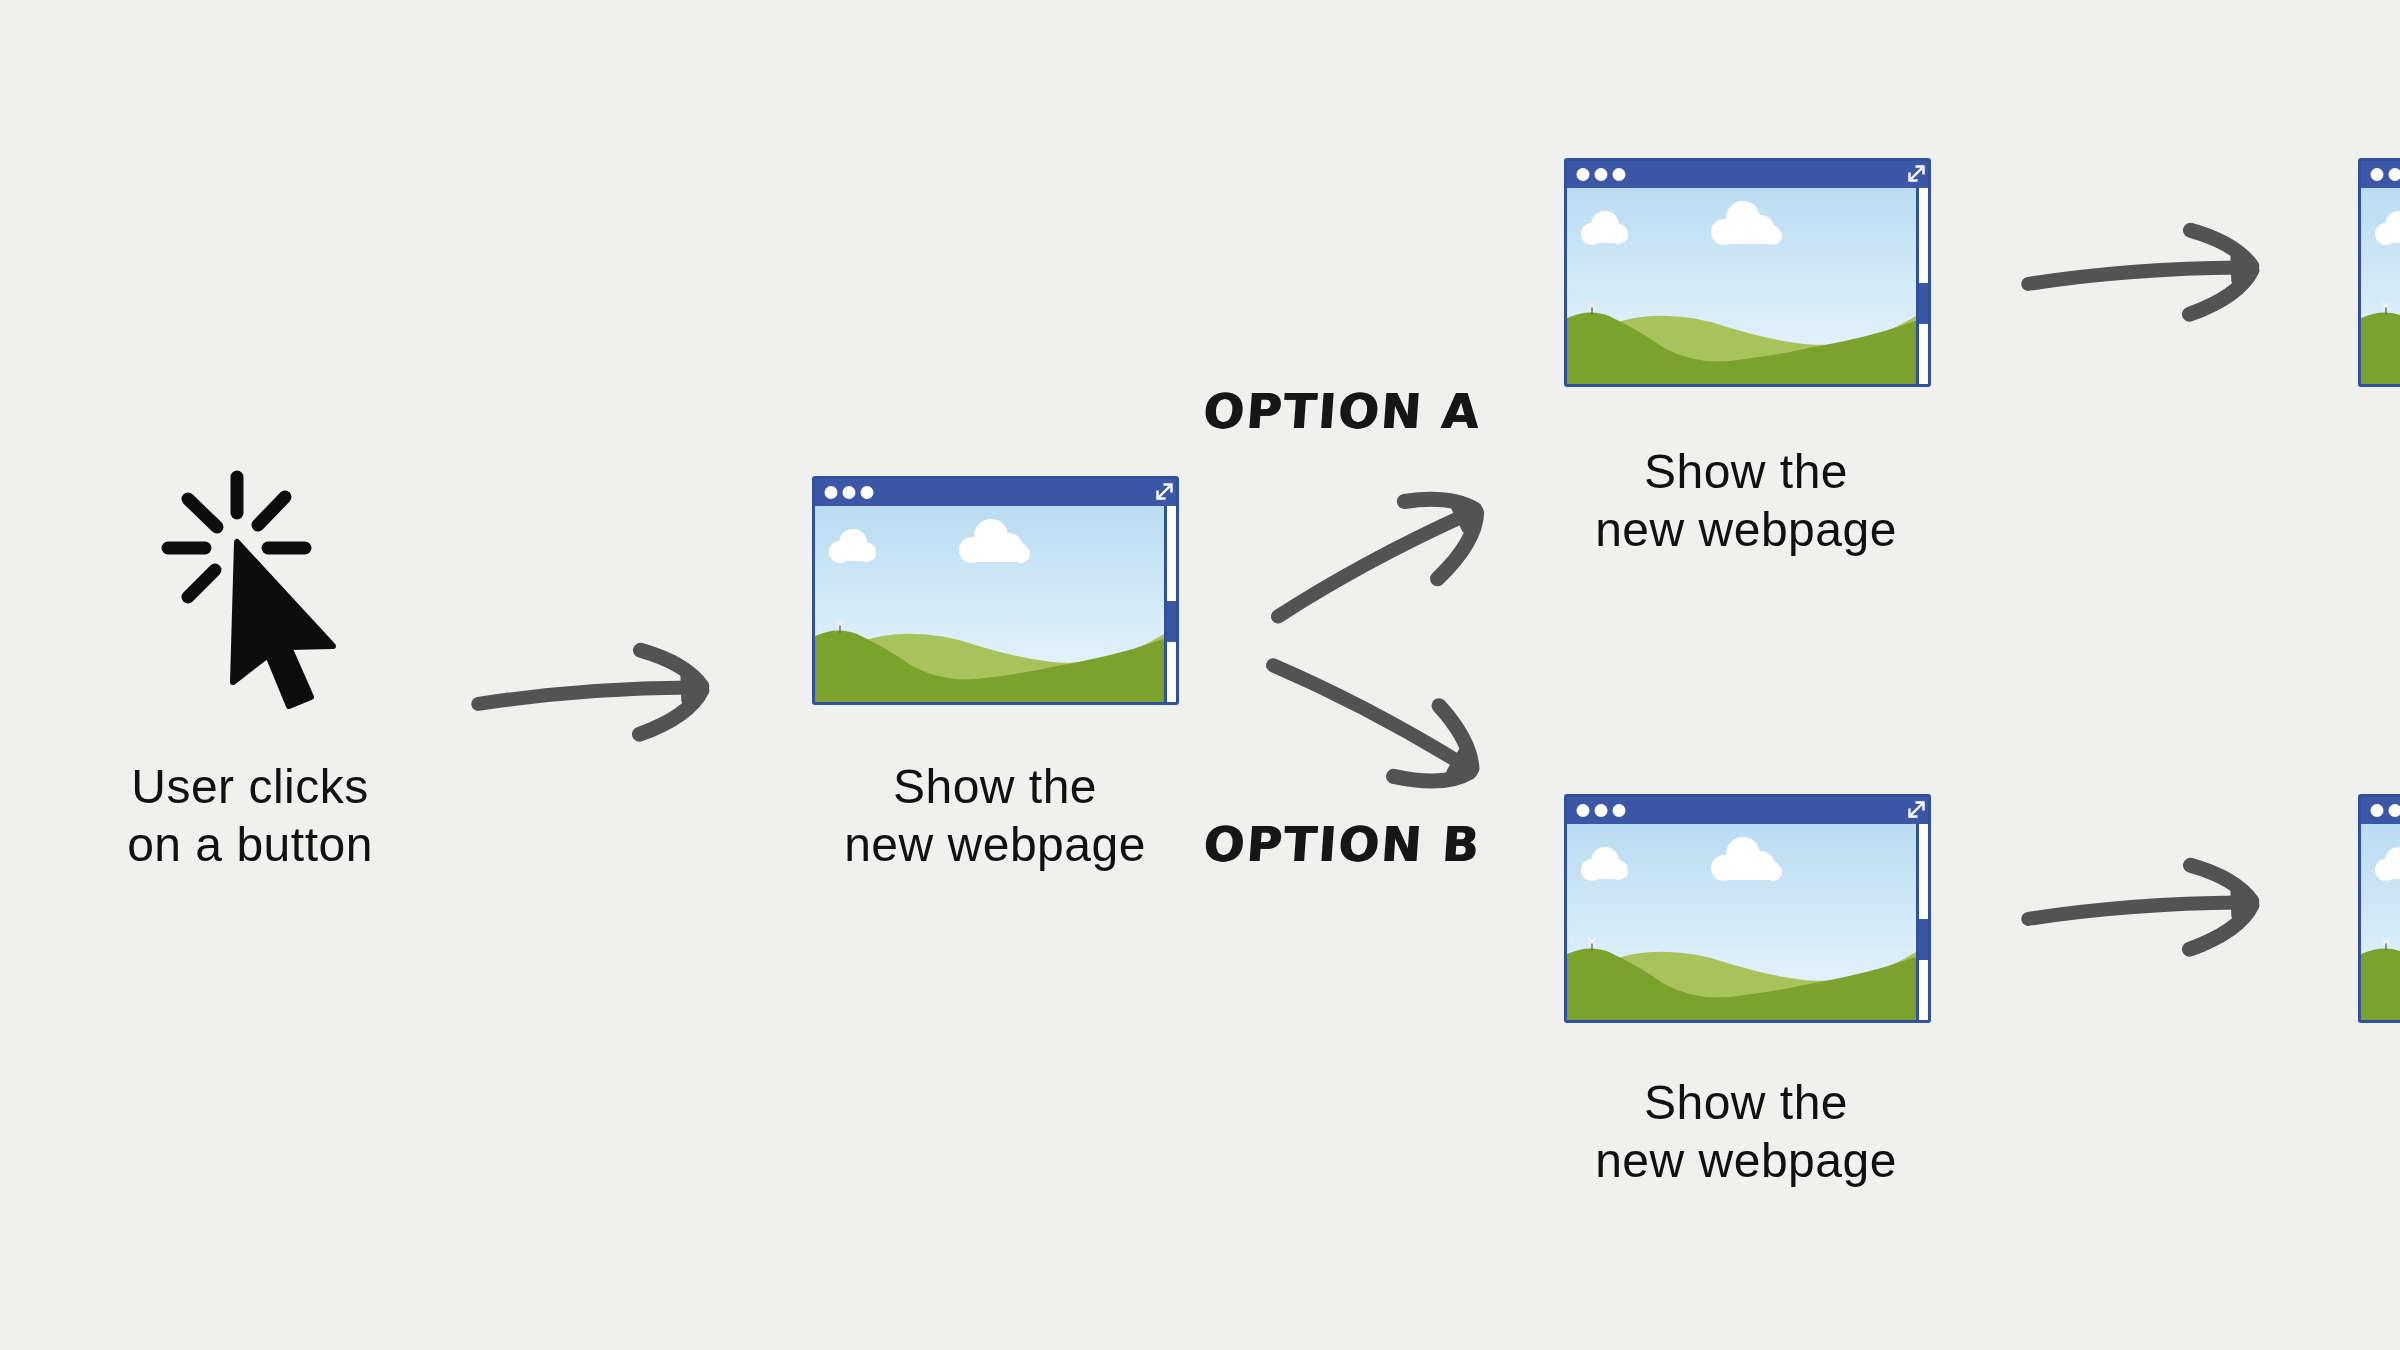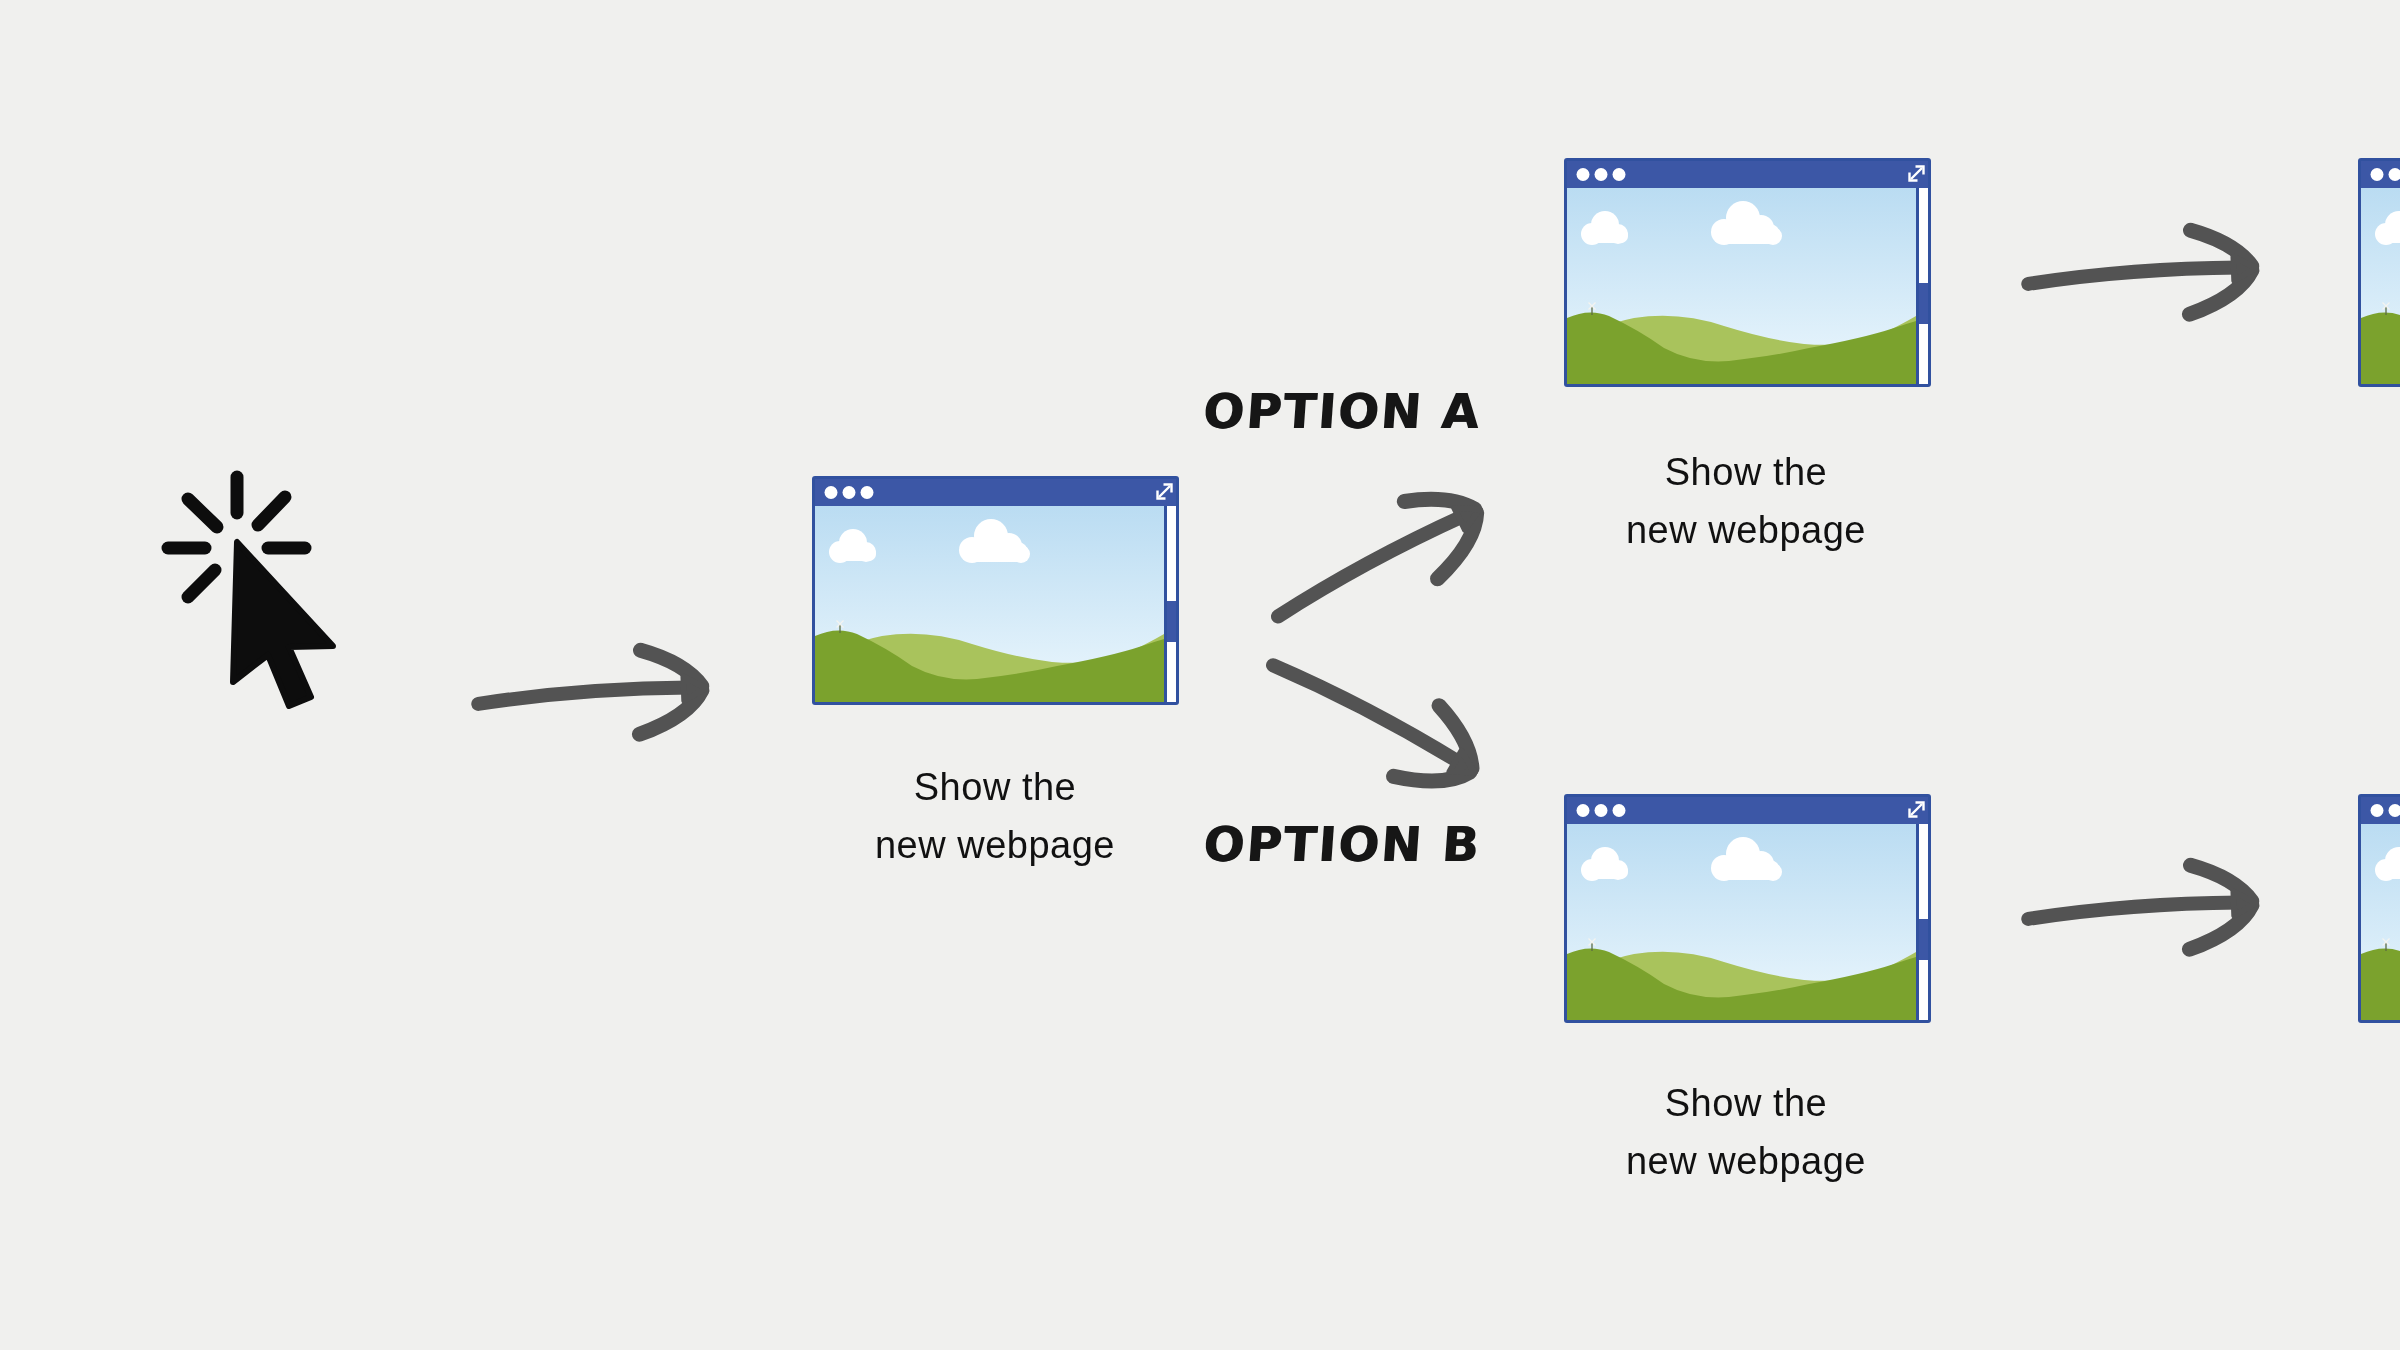--- a/index.html
+++ b/index.html
@@ -14,21 +14,21 @@
   }
 
   .abs { position: absolute; }
 
   svg.window { position: absolute; display: block; }
 
   .caption {
     position: absolute;
     width: 360px;
     text-align: center;
-    font-size: 38px;
+    font-size: 48px;
     line-height: 58px;
     color: #111111;
     white-space: pre-line;
     letter-spacing: 0.5px;
   }
 
   .option-label {
     position: absolute;
     width: 320px;
     text-align: center;
@@ -125,20 +125,22 @@
       <path d="M82 58 L82 22"></path>
       <path d="M103 70 L130 42"></path>
       <path d="M62 72 L33 44"></path>
       <path d="M50 93 L13 93"></path>
       <path d="M113 93 L150 93"></path>
       <path d="M60 115 L33 142"></path>
     </g>
     <path fill="#0d0d0d" stroke="#0d0d0d" stroke-width="6" stroke-linejoin="round" d="M82 87 L78 227 L113 200 L134 251 L156 242 L134 192 L178 191 Z"></path>
   </svg>
 
+  <div class="caption" style="left:70px; top:758px;">User clicks
+on a button</div>
 
   <svg class="arrow rot-flat" style="left:470px; top:644px;" width="240" height="100">
       <use href="#hand-arrow"></use>
     </svg>
 
   <svg class="window" style="left:812px; top:476px;" width="367" height="229">
       <use href="#browser-window"></use>
     </svg>
 
   <div class="caption" style="left:815px; top:758px;">Show the

